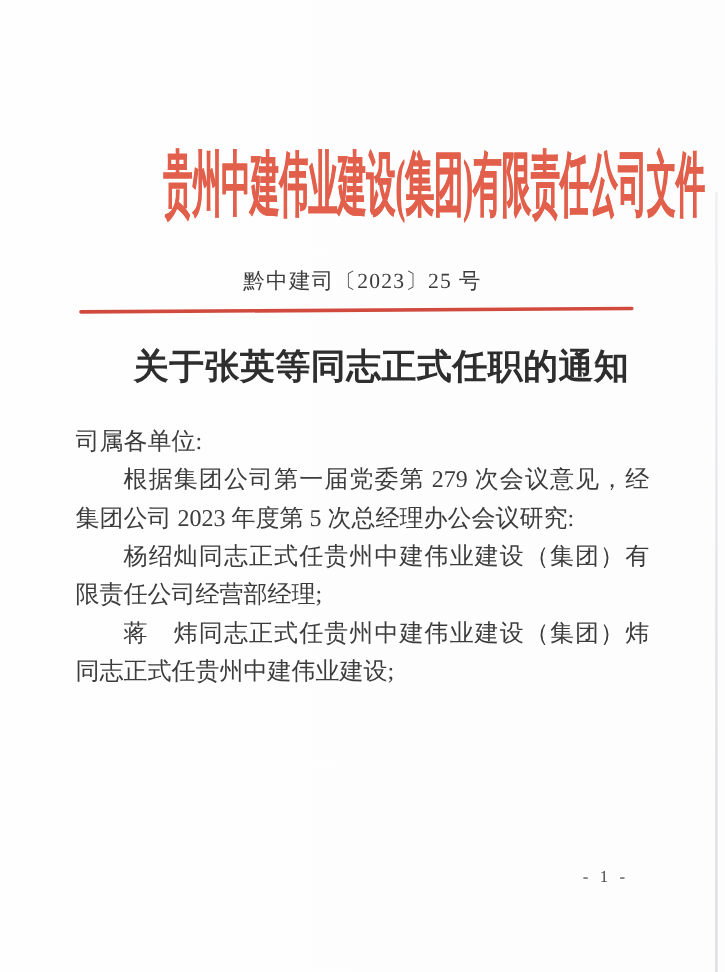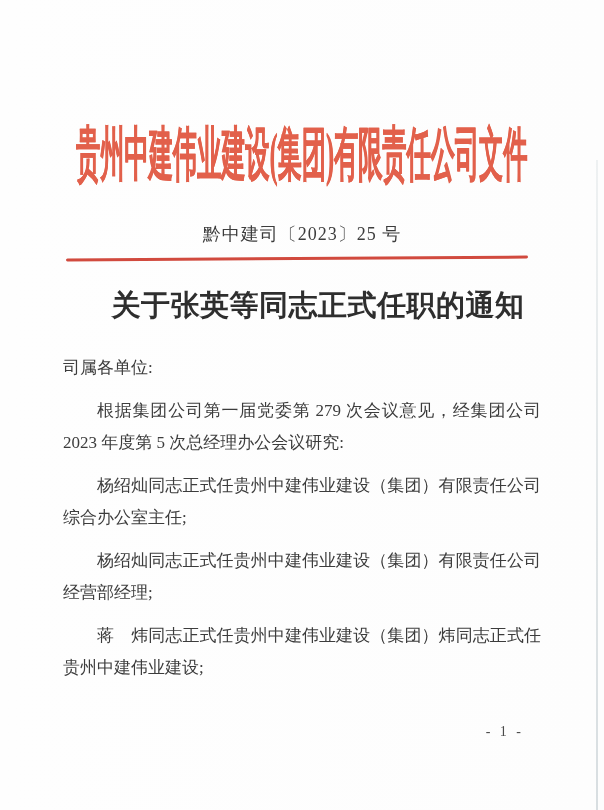--- a/index.html
+++ b/index.html
@@ -30,21 +30,21 @@
   }
   
   .org-title-wrap {
     position: absolute;
     top: 108px;
     left: 0;
     width: 604px;
     height: 92px;
     display: flex;
     align-items: center;
-    justify-content: center;
+    justify-content: flex-end;
   }
   .org-title {
     display: inline-block;
     font-size: 26px;
     font-weight: 700;
     letter-spacing: 0px;
     color: #e2604b;
     white-space: nowrap;
     transform: scale(0.93, 2.25);
     transform-origin: center center;
@@ -80,32 +80,31 @@
     font-size: 29px;
     font-weight: 700;
     color: #2e2e2e;
     letter-spacing: 0.5px;
   }
   .doc-body {
     position: absolute;
     top: 352px;
     left: 63px;
     width: 478px;
-    font-size: 17px;
+    font-size: 20px;
     line-height: 32px;
     color: #3c3c3c;
     text-align: justify;
     text-justify: inter-ideograph;
   }
   .doc-body p {
     margin: 0;
   }
   .doc-body p.indent {
     text-indent: 2em;
-    margin-top: 11px;
   }
   .page-number {
     position: absolute;
     top: 724px;
     right: 80px;
     font-size: 14px;
     color: #4a4a4a;
     letter-spacing: 3px;
     white-space: nowrap;
   }
@@ -121,21 +120,20 @@
 
   <div class="doc-number">黔中建司〔2023〕25 号</div>
 
   <div class="red-rule"></div>
 
   <h1 class="doc-title">关于张英等同志正式任职的通知</h1>
 
   <div class="doc-body">
     <p>司属各单位:</p>
     <p class="indent">根据集团公司第一届党委第 279 次会议意见，经集团公司 2023 年度第 5 次总经理办公会议研究:</p>
-    <p class="indent">杨绍灿同志正式任贵州中建伟业建设（集团）有限责任公司综合办公室主任;</p>
     <p class="indent">杨绍灿同志正式任贵州中建伟业建设（集团）有限责任公司经营部经理;</p>
     <p class="indent">蒋　炜同志正式任贵州中建伟业建设（集团）炜同志正式任贵州中建伟业建设;</p>
   </div>
 
   <div class="page-number">- 1 -</div>
 
   <div class="scan-edge"></div>
 
 </div>
 

